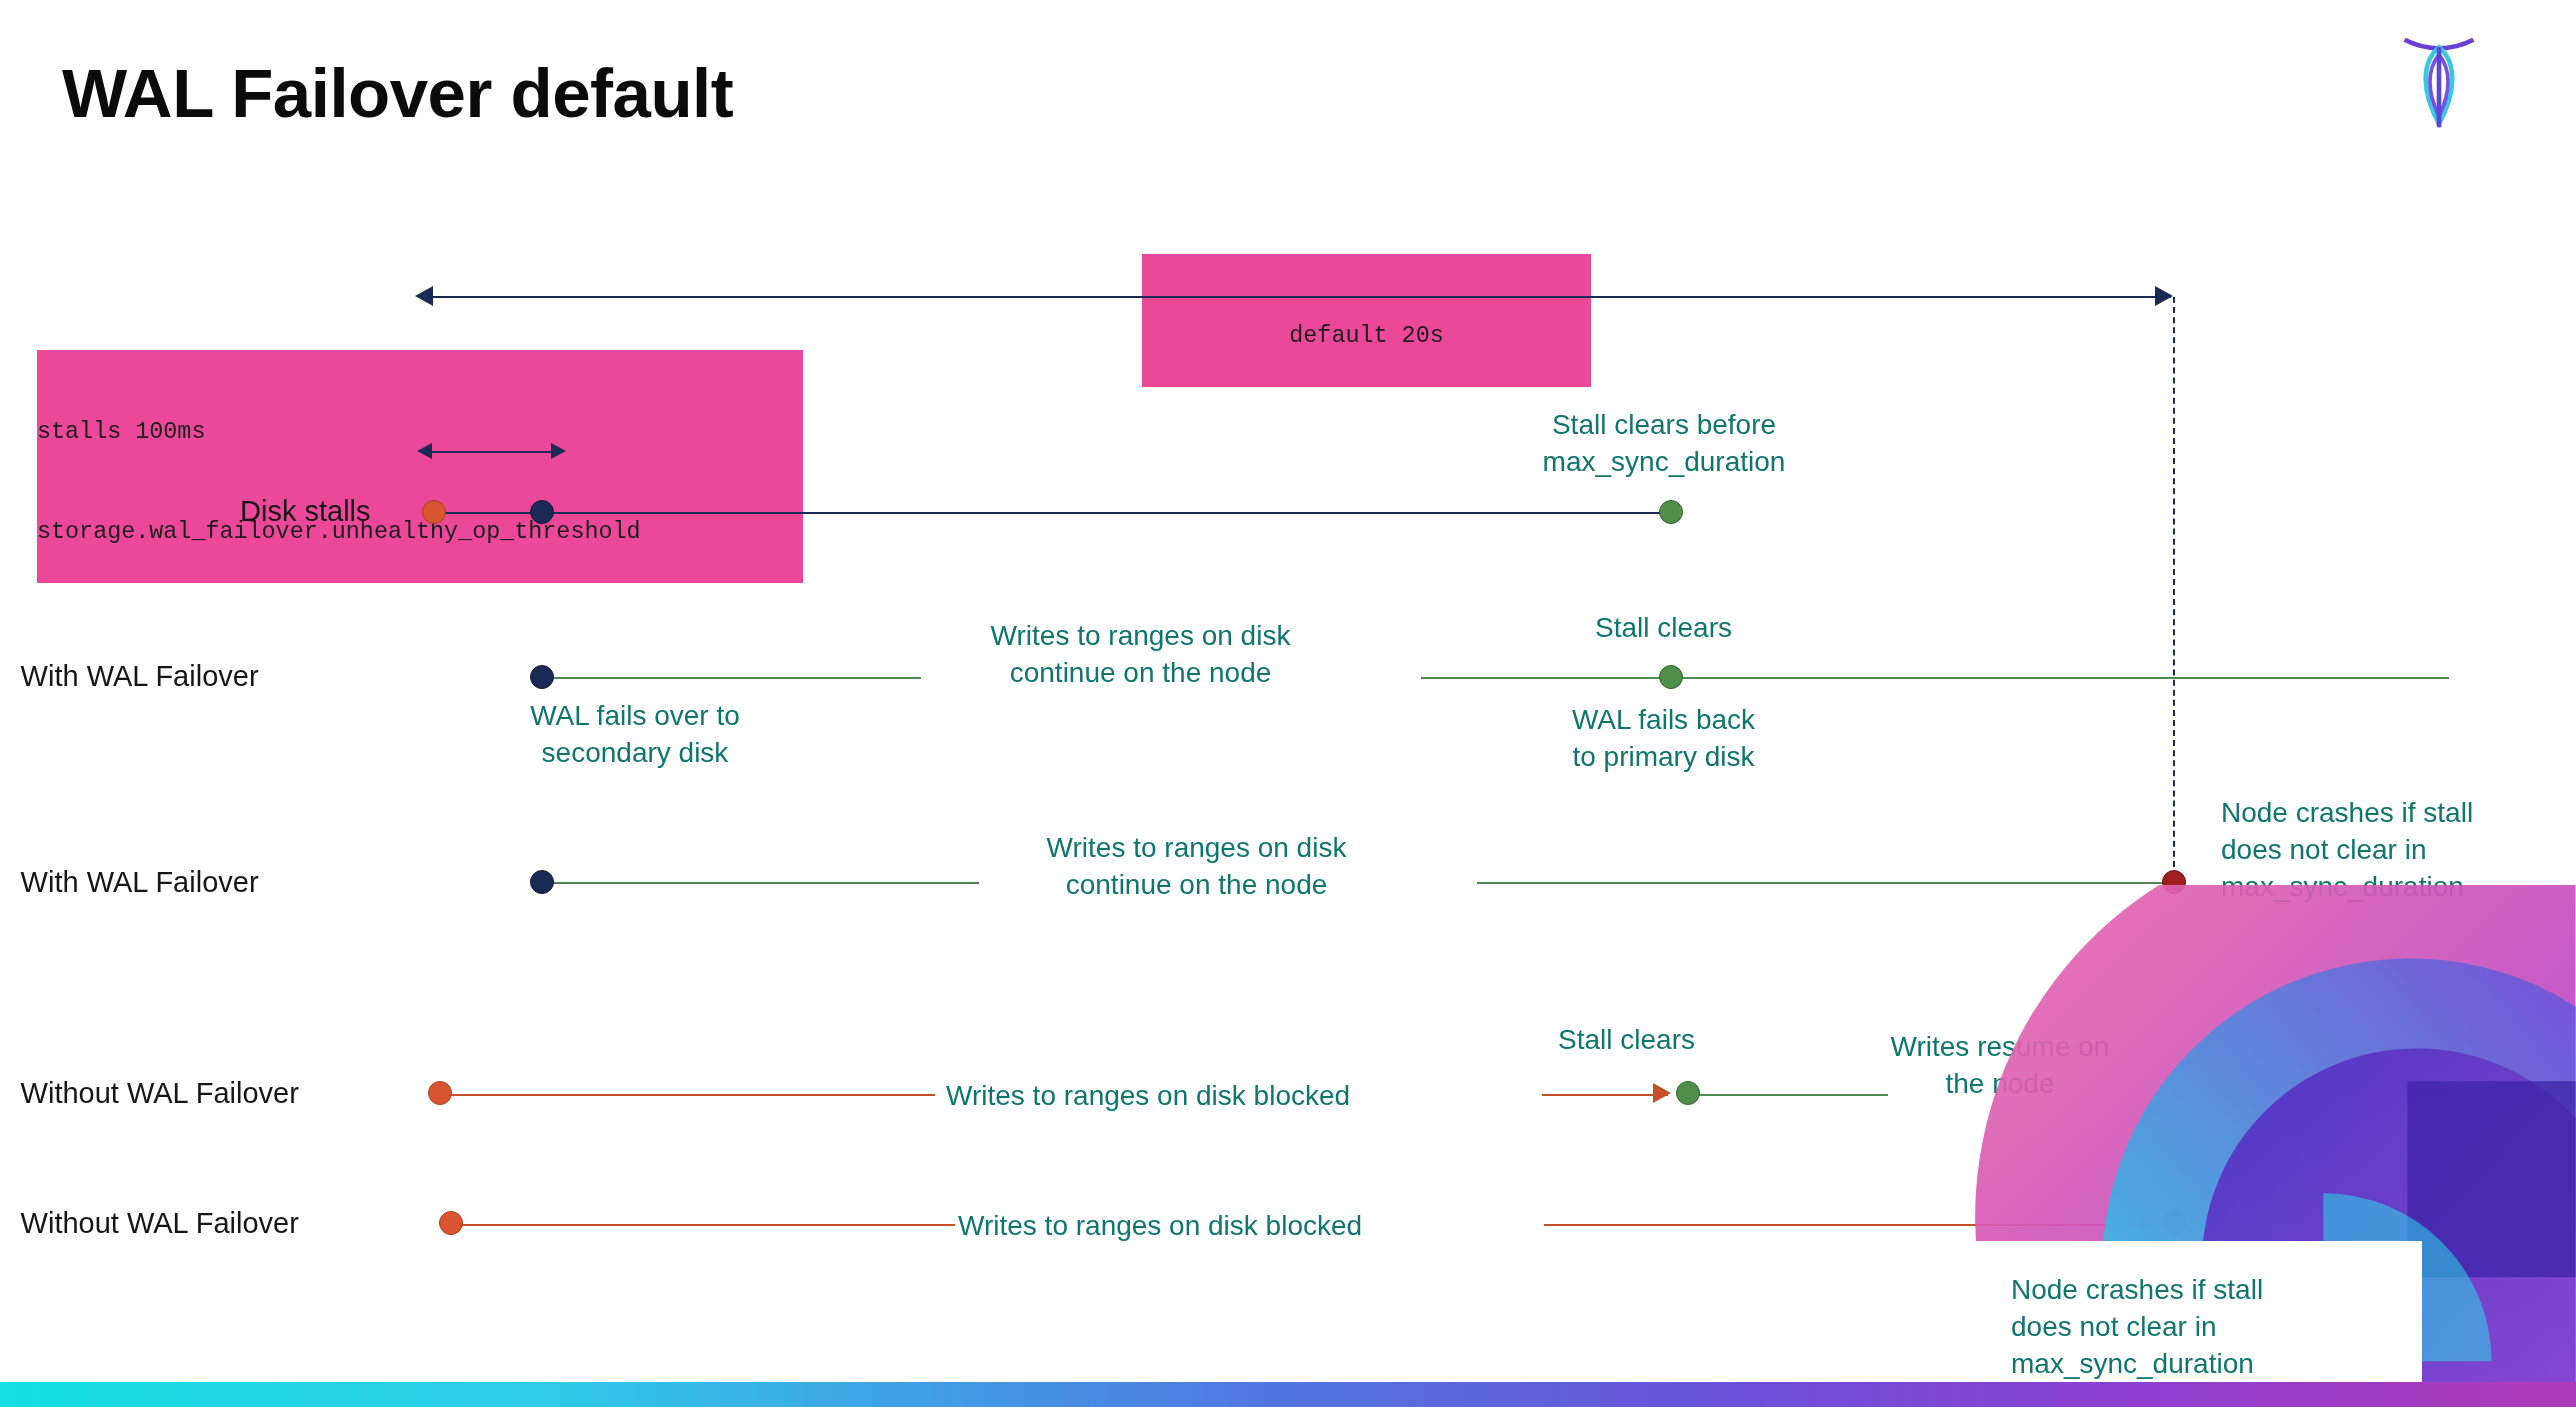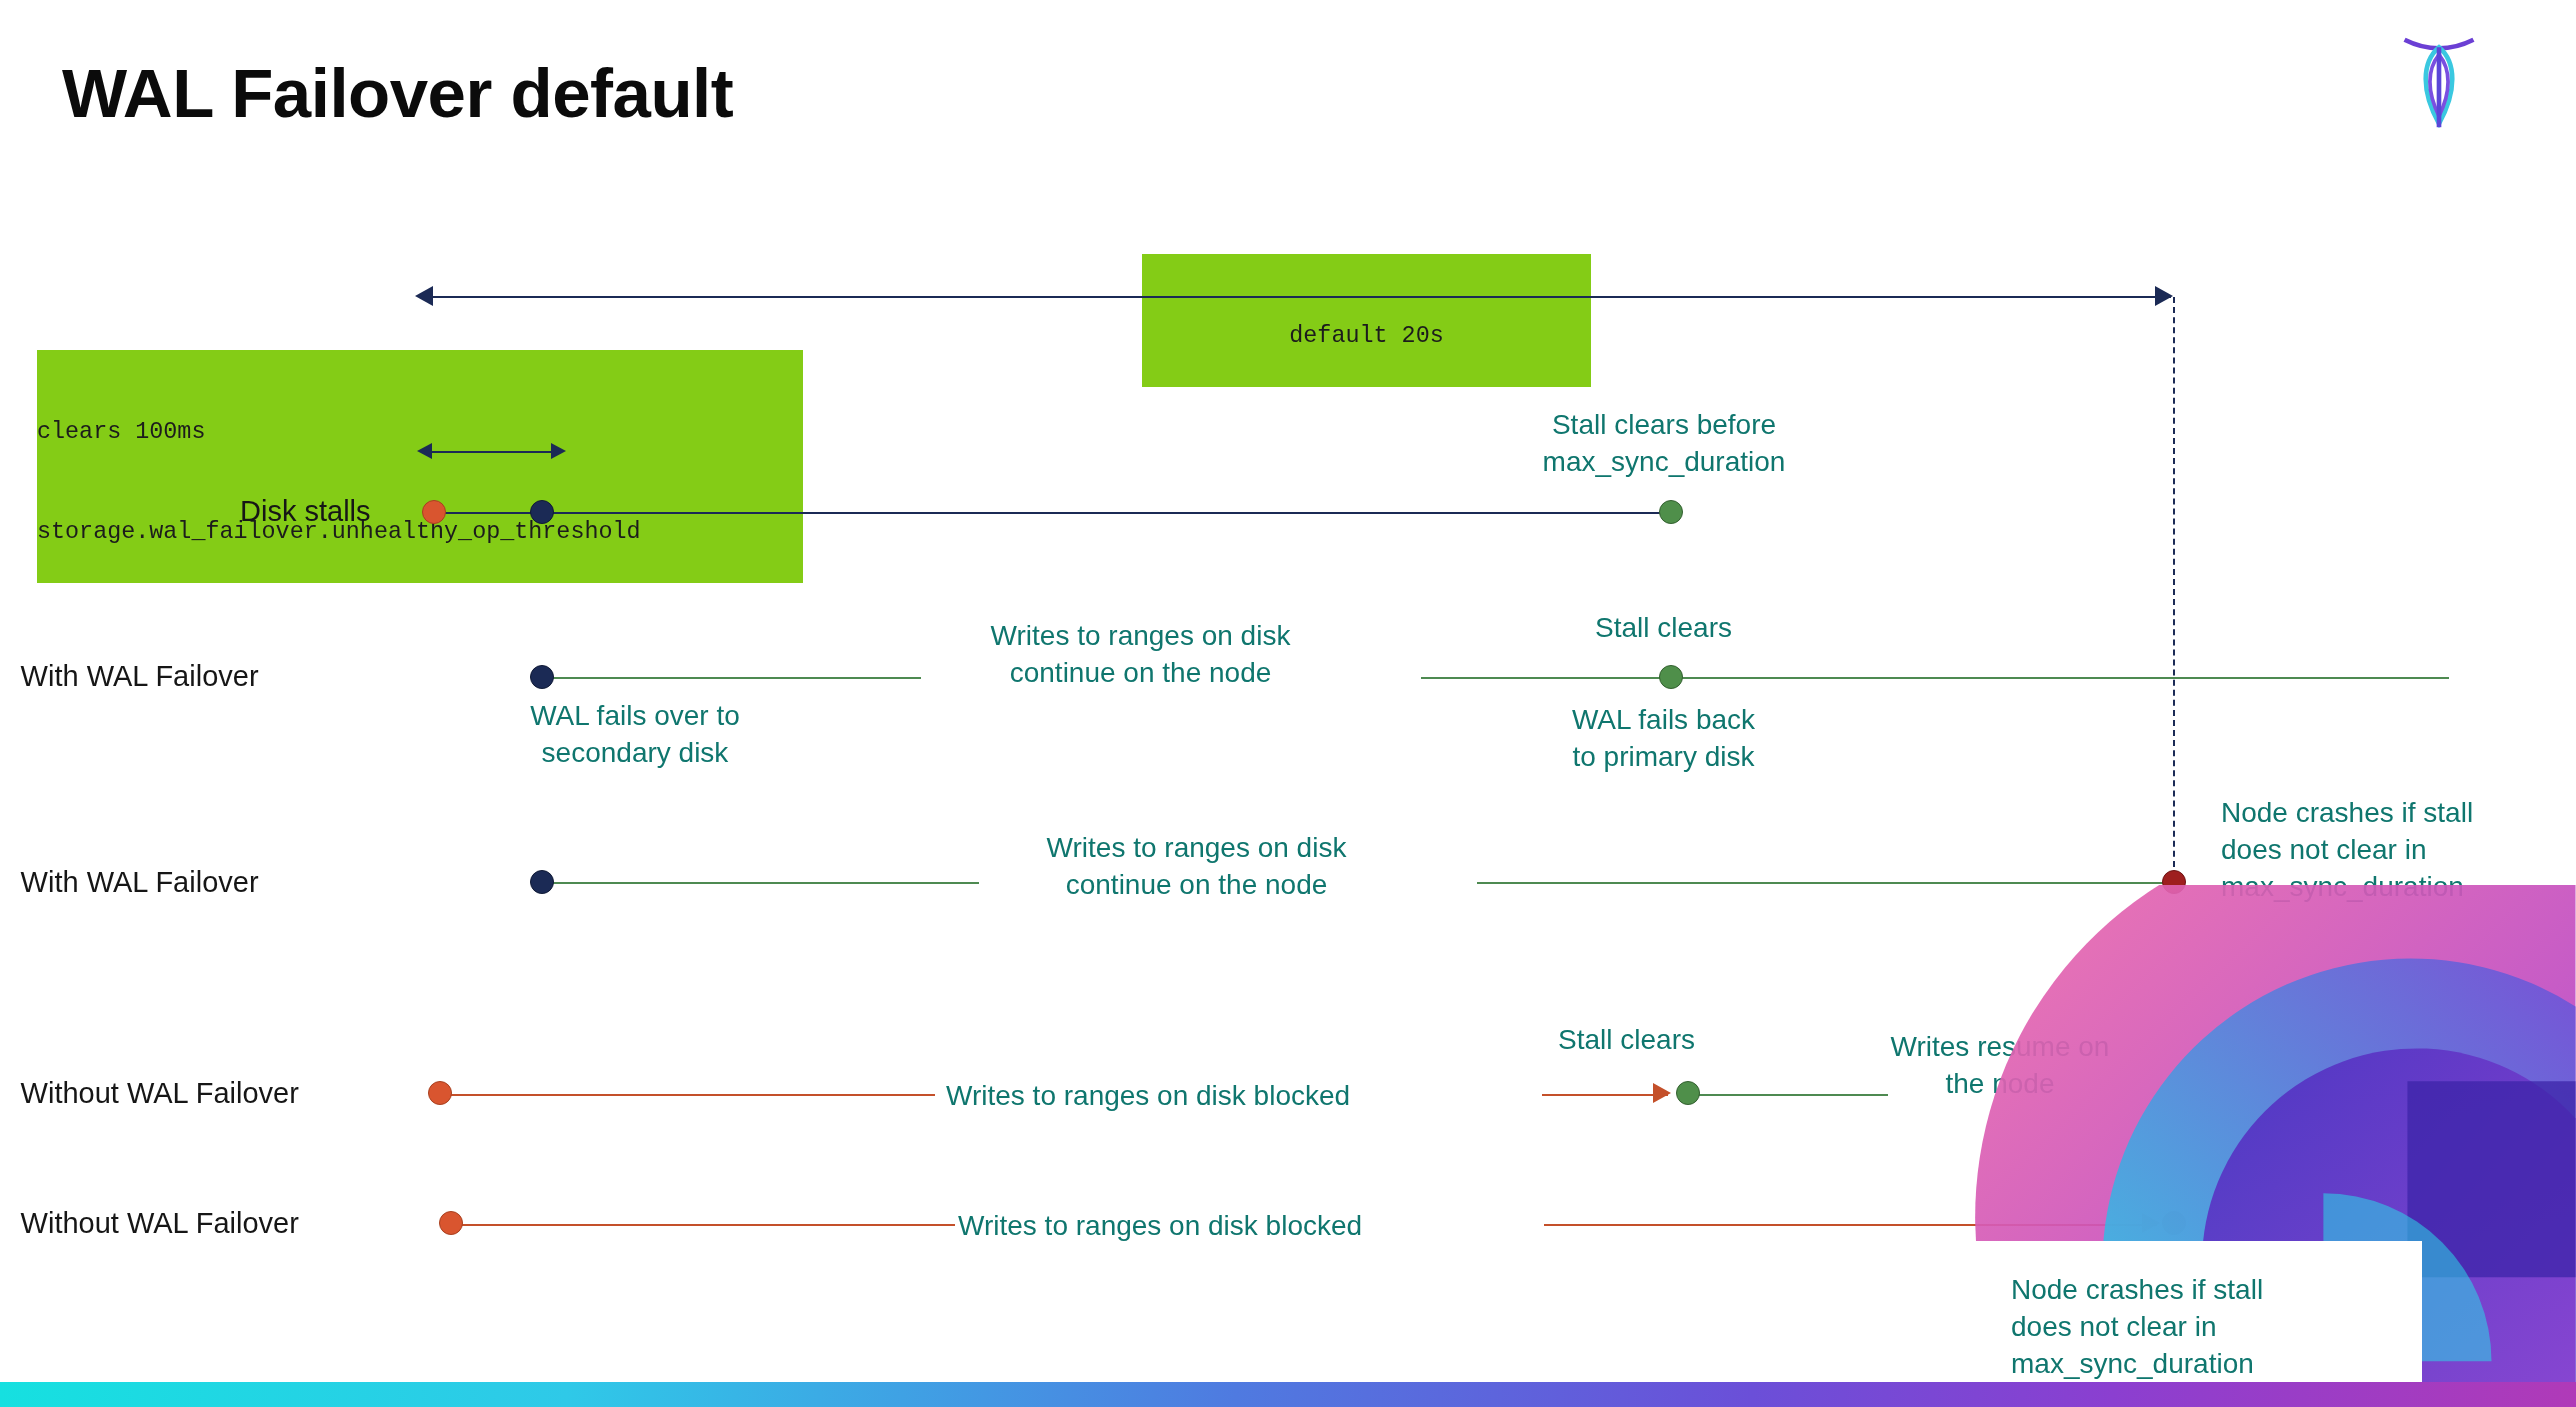--- a/index.html
+++ b/index.html
@@ -36,21 +36,21 @@
     height: 99px;
   }
 
   
   .mono {
     position: absolute;
     font-family: "Liberation Mono", monospace;
     font-size: 23.4px;
     line-height: 1.42;
     color: #1c1c1c;
-    background: #84cc16;
+    background: #ec4899;
     white-space: pre;
   }
 
   
   .label {
     position: absolute;
     font-size: 28px;
     line-height: 1.33;
     color: #0f766e;
   }
@@ -169,21 +169,21 @@
   <div>default 20s</div>
 </div>
 
 <div class="hline navy" style="left:432px; top:296px; width:1739px;"></div>
 <div class="arrow arrow-left-navy" style="left:415px; top:286px;"></div>
 <div class="arrow arrow-right-navy" style="left:2155px; top:286px;"></div>
 
 <div class="vdash" style="left:2173px; top:297px; height:580px;"></div>
 
 <div class="mono" style="left:37px; top:350px; width:766px;">
-  <div>clears 100ms</div>
+  <div>stalls 100ms</div>
   <div>storage.wal_failover.unhealthy_op_threshold</div>
 </div>
 
 <div class="hline navy" style="left:432px; top:451px; width:122px; border-top-width:2.8px;"></div>
 <div class="arrow arrow-left-navy-sm" style="left:417px; top:443px;"></div>
 <div class="arrow arrow-right-navy-sm" style="left:551px; top:443px;"></div>
 
 <div class="label center" style="left:1477px; top:406px; width:374px; white-space:pre-line;">Stall clears before
 max_sync_duration</div>
 

